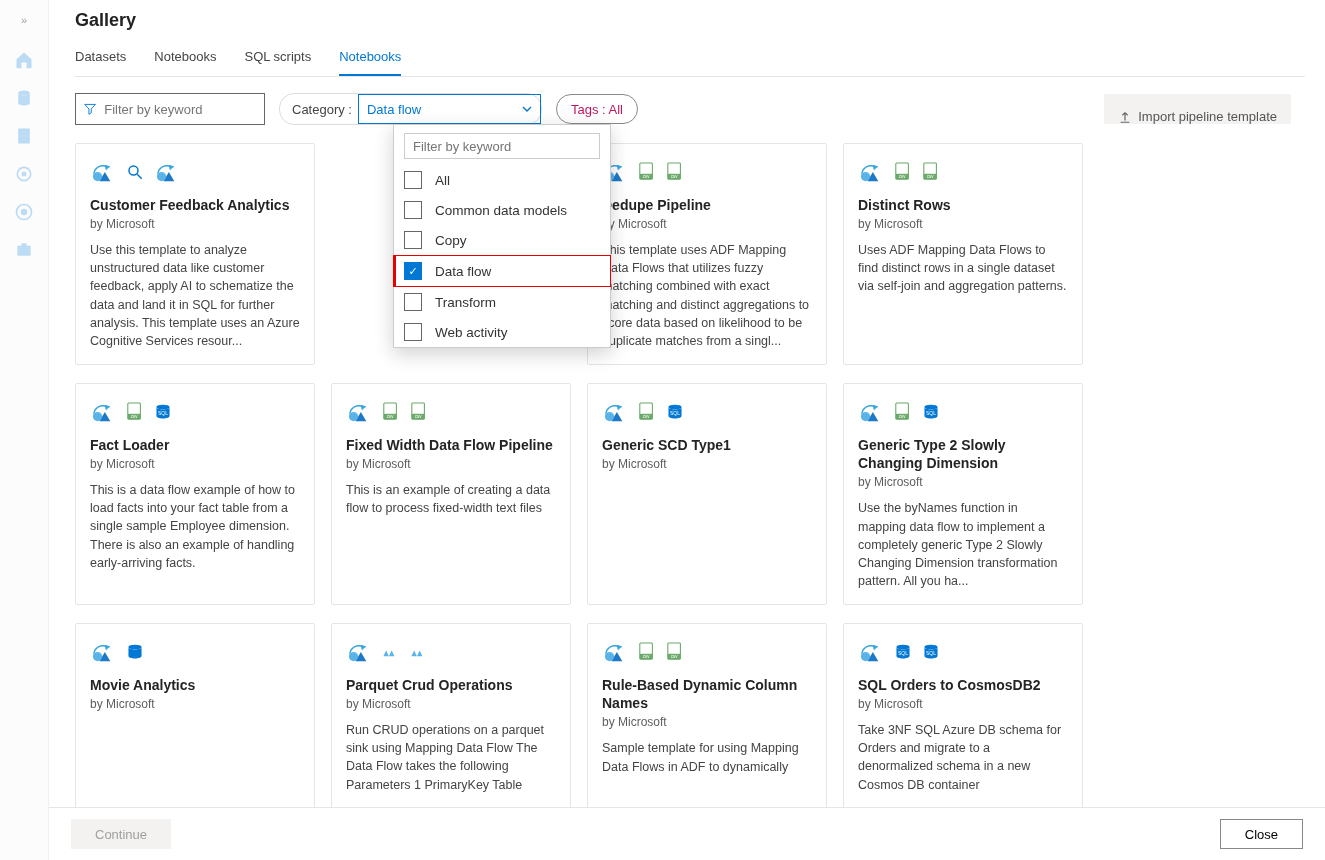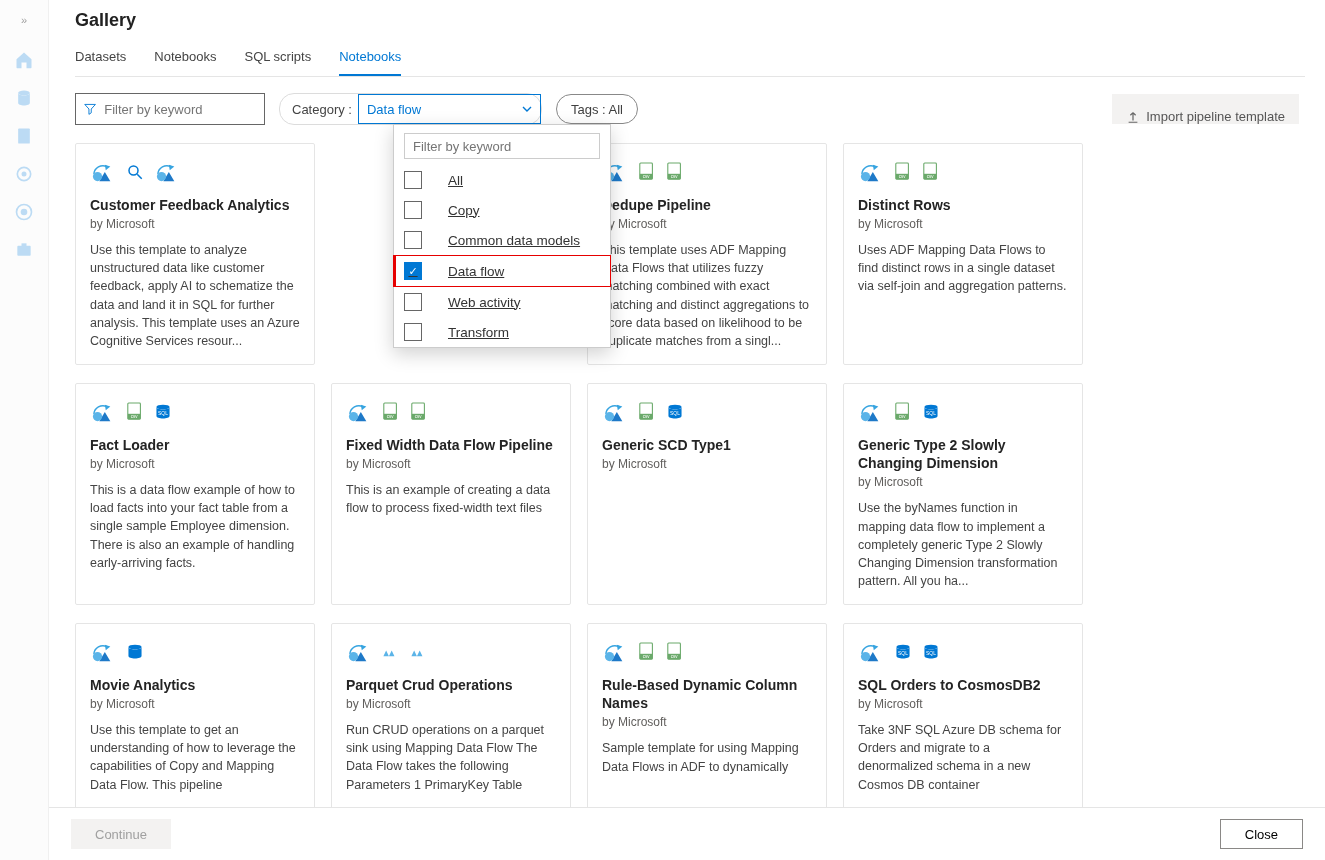--- a/index.html
+++ b/index.html
@@ -6,43 +6,43 @@
   .app{display:flex;width:1325px;height:860px;position:relative;}
   .sidebar{width:48px;background:#fcfcfc;border-right:1px solid #f0f0f0;display:flex;flex-direction:column;align-items:center;padding-top:8px;gap:18px;}
   .sidebar .nav-icon{width:20px;height:20px;opacity:.35;}
   .sidebar .expand{width:48px;height:24px;display:flex;align-items:center;justify-content:center;color:#a0a0a0;font-size:11px;}
   .main{flex:1;display:flex;flex-direction:column;min-width:0;}
   .header{padding:10px 20px 0 26px;}
   .title{font-size:18px;font-weight:600;color:#222;margin:0 0 18px 0;}
   .tabs{display:flex;gap:28px;border-bottom:1px solid #e5e5e5;padding-left:0;}
   .tab{padding:0 0 10px 0;cursor:pointer;color:#444;border-bottom:2px solid transparent;}
   .tab.selected{color:#0078d4;border-bottom-color:#0078d4;}
-  .filter-row{display:flex;align-items:center;gap:14px;padding:16px 26px 0 26px;position:relative;}
+  .filter-row{display:flex;align-items:center;gap:14px;padding:16px 34px 0 26px;position:relative;}
   .kw-input{height:30px;border:1px solid #666;display:flex;align-items:center;padding:0 8px;gap:6px;width:172px;}
   .kw-input input{border:none;outline:none;font-size:13px;width:100%;color:#444;}
   .cat-wrap{display:flex;align-items:center;border:1px solid #dcdcdc;border-radius:15px;padding:0 0 0 12px;height:30px;}
   .cat-label{color:#444;padding-right:6px;}
   .cat-select{height:28px;border:1.5px solid #0078d4;display:flex;align-items:center;justify-content:space-between;padding:0 8px;color:#0078d4;min-width:165px;font-size:13px;}
-  .tags-pill{border:1px solid #888;border-radius:15px;height:28px;display:flex;align-items:center;padding:0 14px;color:#404040;}
+  .tags-pill{border:1px solid #888;border-radius:15px;height:28px;display:flex;align-items:center;padding:0 14px;color:#be185d;}
   .spacer{flex:1;}
   .import-btn{background:#f3f2f1;border:none;height:30px;padding:0 14px;display:flex;align-items:flex-end;gap:6px;color:#555;font-size:13px;}
   .grid-area{flex:1;overflow-y:auto;padding:18px 26px 0 26px;}
   .grid{display:grid;grid-template-columns:repeat(4,240px);gap:18px 16px;}
   .card{border:1px solid #e5e5e5;border-radius:2px;padding:12px 14px 14px 14px;height:222px;box-sizing:border-box;display:flex;flex-direction:column;}
   .card .icon-row{display:flex;gap:10px;align-items:center;height:34px;margin-bottom:6px;}
   .card-title{font-size:14px;font-weight:600;color:#242424;margin:0 0 3px 0;line-height:1.3;}
   .card-pub{font-size:12px;color:#605e5c;margin:0 0 10px 0;}
   .card-desc{font-size:12.5px;color:#444;line-height:1.45;overflow:hidden;display:-webkit-box;-webkit-line-clamp:6;-webkit-box-orient:vertical;}
   .footer{border-top:1px solid #e5e5e5;height:52px;display:flex;align-items:center;padding:0 22px;gap:10px;}
   .btn{height:30px;padding:0 24px;border:1px solid #8a8886;background:#fff;font-size:13px;}
   .btn.disabled{background:#f3f2f1;border:none;color:#a0a0a0;}
   
   .dropdown{position:absolute;left:344px;top:47px;width:216px;background:#fff;border:1px solid #ccc;box-shadow:0 6px 18px rgba(0,0,0,0.18);z-index:20;}
   .dropdown input.dd-filter{width:calc(100% - 20px);margin:8px 10px 6px 10px;height:26px;border:1px solid #ccc;padding:0 8px;font-size:13px;outline:none;box-sizing:border-box;}
-  .dd-opt{display:flex;align-items:center;gap:26px;padding:6px 10px;font-size:13.5px;color:#333;text-decoration:underline;}
+  .dd-opt{display:flex;align-items:center;gap:13px;padding:6px 10px;font-size:13.5px;color:#333;}
   .dd-opt.highlight{border-left:3px solid #e60000;border-top:1px solid #e60000;border-bottom:1px solid #e60000;border-right:1px solid #e60000;margin:0 -1px;padding-left:8px;}
   .chk{width:16px;height:16px;border:1px solid #666;display:inline-flex;align-items:center;justify-content:center;font-size:11px;color:#fff;}
   .chk.checked{background:#0078d4;border-color:#0078d4;}
   
   .svg-chevron{width:10px;height:10px;}
   .funnel{width:14px;height:14px;stroke:#0078d4;fill:none;}
   
   .i-pipe{width:26px;height:22px;}
   .i-small{width:18px;height:22px;}
   
@@ -117,37 +117,37 @@
       </button>
 
       <div class="dropdown">
         <input class="dd-filter" placeholder="Filter by keyword" style="">
         <div class="dd-opt">
             <span class="chk"></span>
             <span>All</span>
           </div>
         <div class="dd-opt">
             <span class="chk"></span>
-            <span>Copy</span>
+            <span>Common data models</span>
           </div>
         <div class="dd-opt">
             <span class="chk"></span>
-            <span>Common data models</span>
+            <span>Copy</span>
           </div>
         <div class="dd-opt highlight">
             <span class="chk checked">✓</span>
             <span>Data flow</span>
           </div>
         <div class="dd-opt">
             <span class="chk"></span>
-            <span>Web activity</span>
+            <span>Transform</span>
           </div>
         <div class="dd-opt">
             <span class="chk"></span>
-            <span>Transform</span>
+            <span>Web activity</span>
           </div>
       </div>
     </div>
 
     <div class="grid-area">
       <div class="grid" id="grid">
           <div class="card">
             <div class="icon-row">
               <span><svg class="i-pipe" viewBox="0 0 28 24">
                   <path d="M4 14 A10 10 0 0 1 18 6" fill="none" stroke="#37a4e0" stroke-width="1.6"></path>
@@ -316,21 +316,20 @@
                   <path d="M10 22 l6-10 6 10z" fill="#1e79c8"></path>
                   <circle cx="8" cy="17" r="5" fill="#5bb4e8"></circle>
                 </svg></span>
               <span><svg class="i-small" viewBox="0 0 22 24">
                   <ellipse cx="11" cy="6" rx="8" ry="3" fill="#0078d4"></ellipse>
                   <path d="M3 6v11c0 1.7 3.6 3 8 3s8-1.3 8-3V6c0 1.7-3.6 3-8 3s-8-1.3-8-3z" fill="#0078d4"></path>
                 </svg></span>
             </div>
             <div class="card-title">Movie Analytics</div>
             <div class="card-pub">by Microsoft</div>
-            <div class="card-desc">Use this template to get an understanding of how to leverage the capabilities of Copy and Mapping Data Flow. This pipeline</div>
           </div>
           <div class="card">
             <div class="icon-row">
               <span><svg class="i-pipe" viewBox="0 0 28 24">
                   <path d="M4 14 A10 10 0 0 1 18 6" fill="none" stroke="#37a4e0" stroke-width="1.6"></path>
                   <polygon points="16,4 22,6 17,10" fill="#37a4e0"></polygon>
                   <path d="M10 22 l6-10 6 10z" fill="#1e79c8"></path>
                   <circle cx="8" cy="17" r="5" fill="#5bb4e8"></circle>
                 </svg></span>
               <span><svg class="i-small" viewBox="0 0 26 16">

